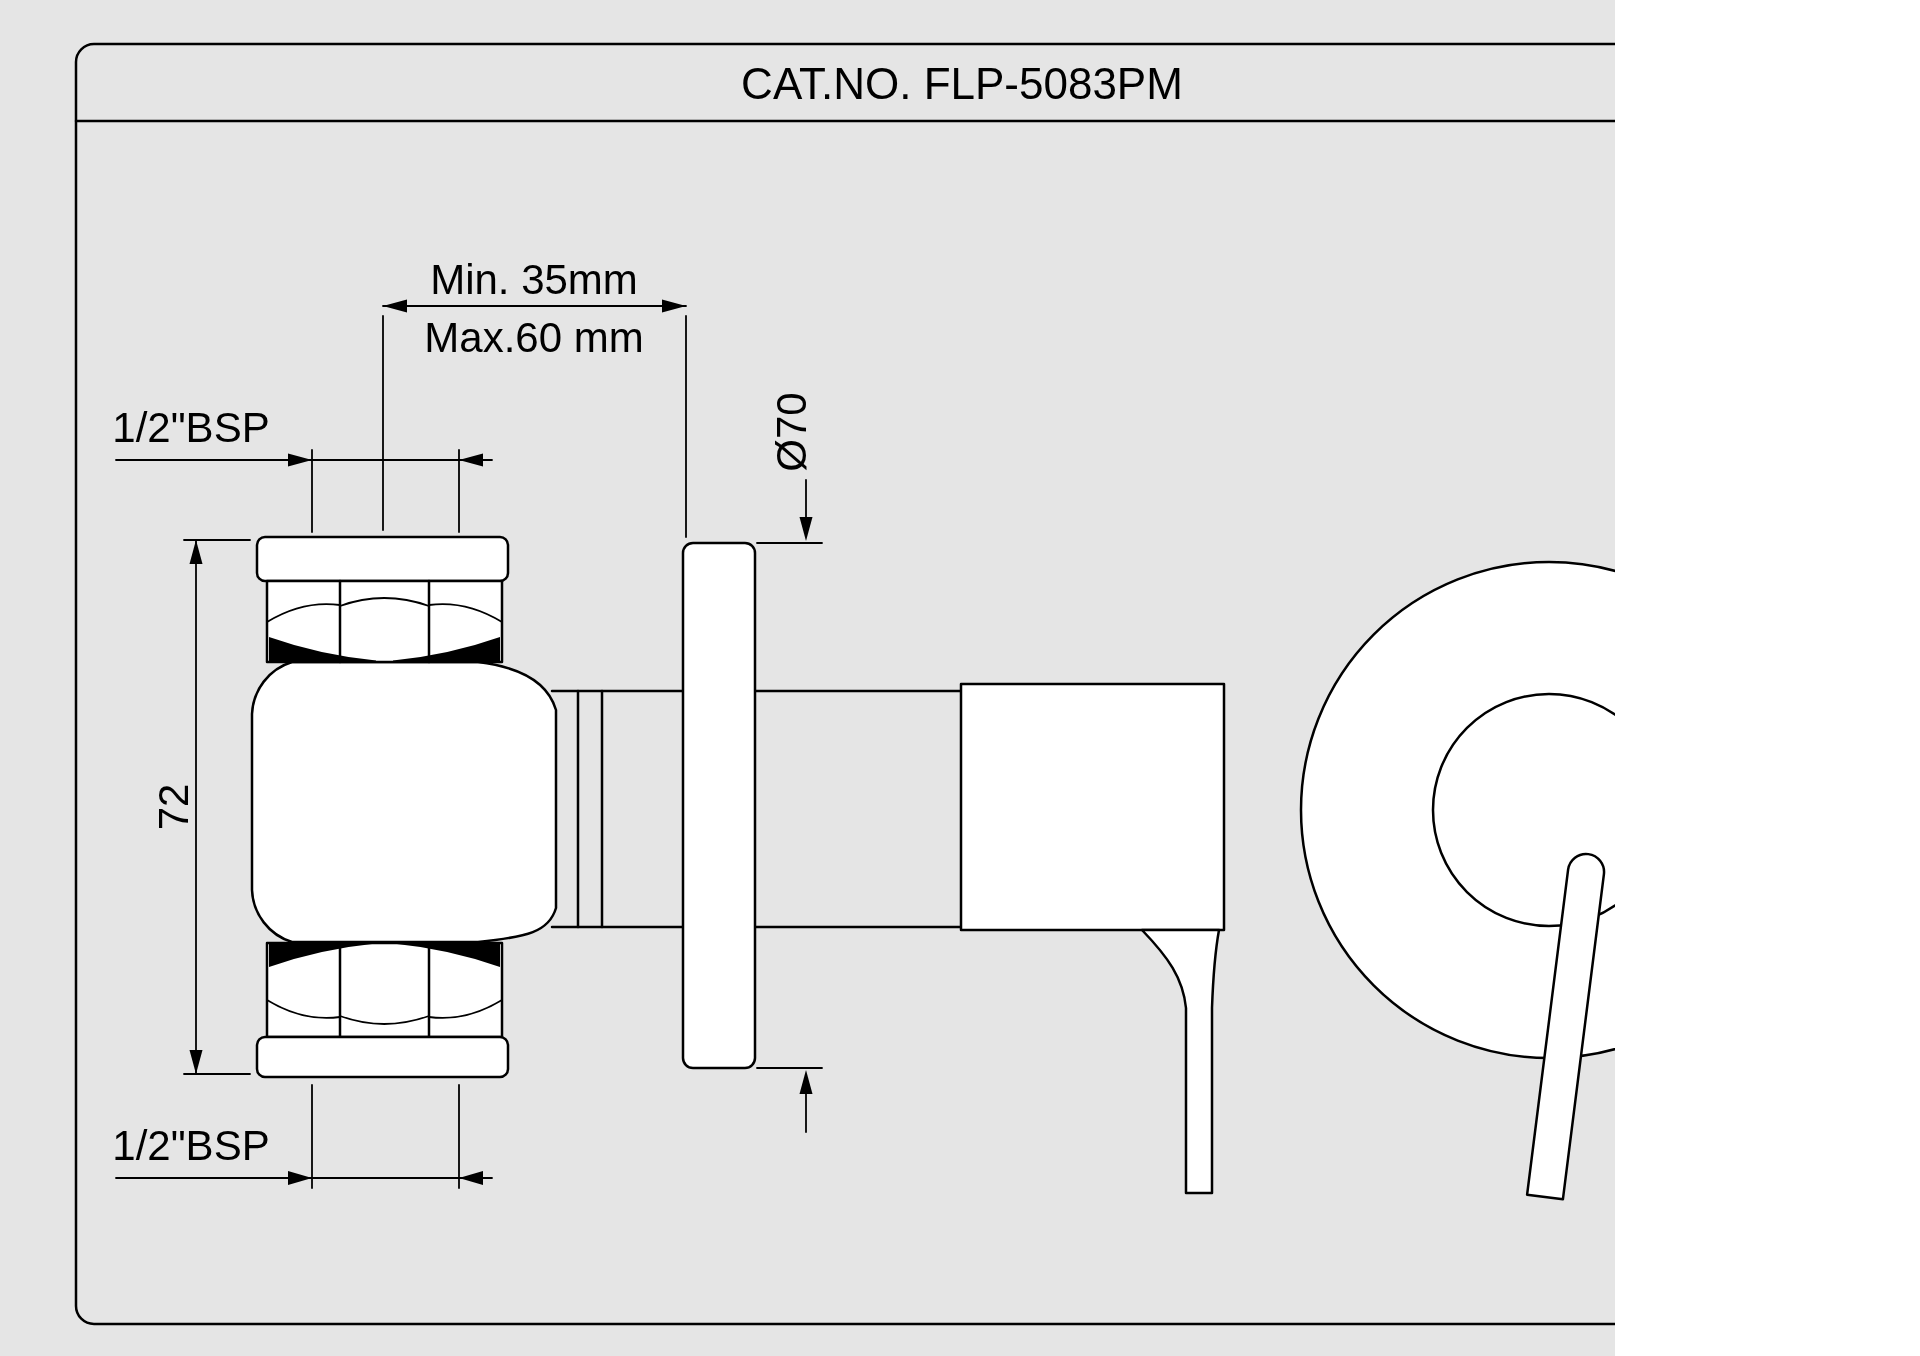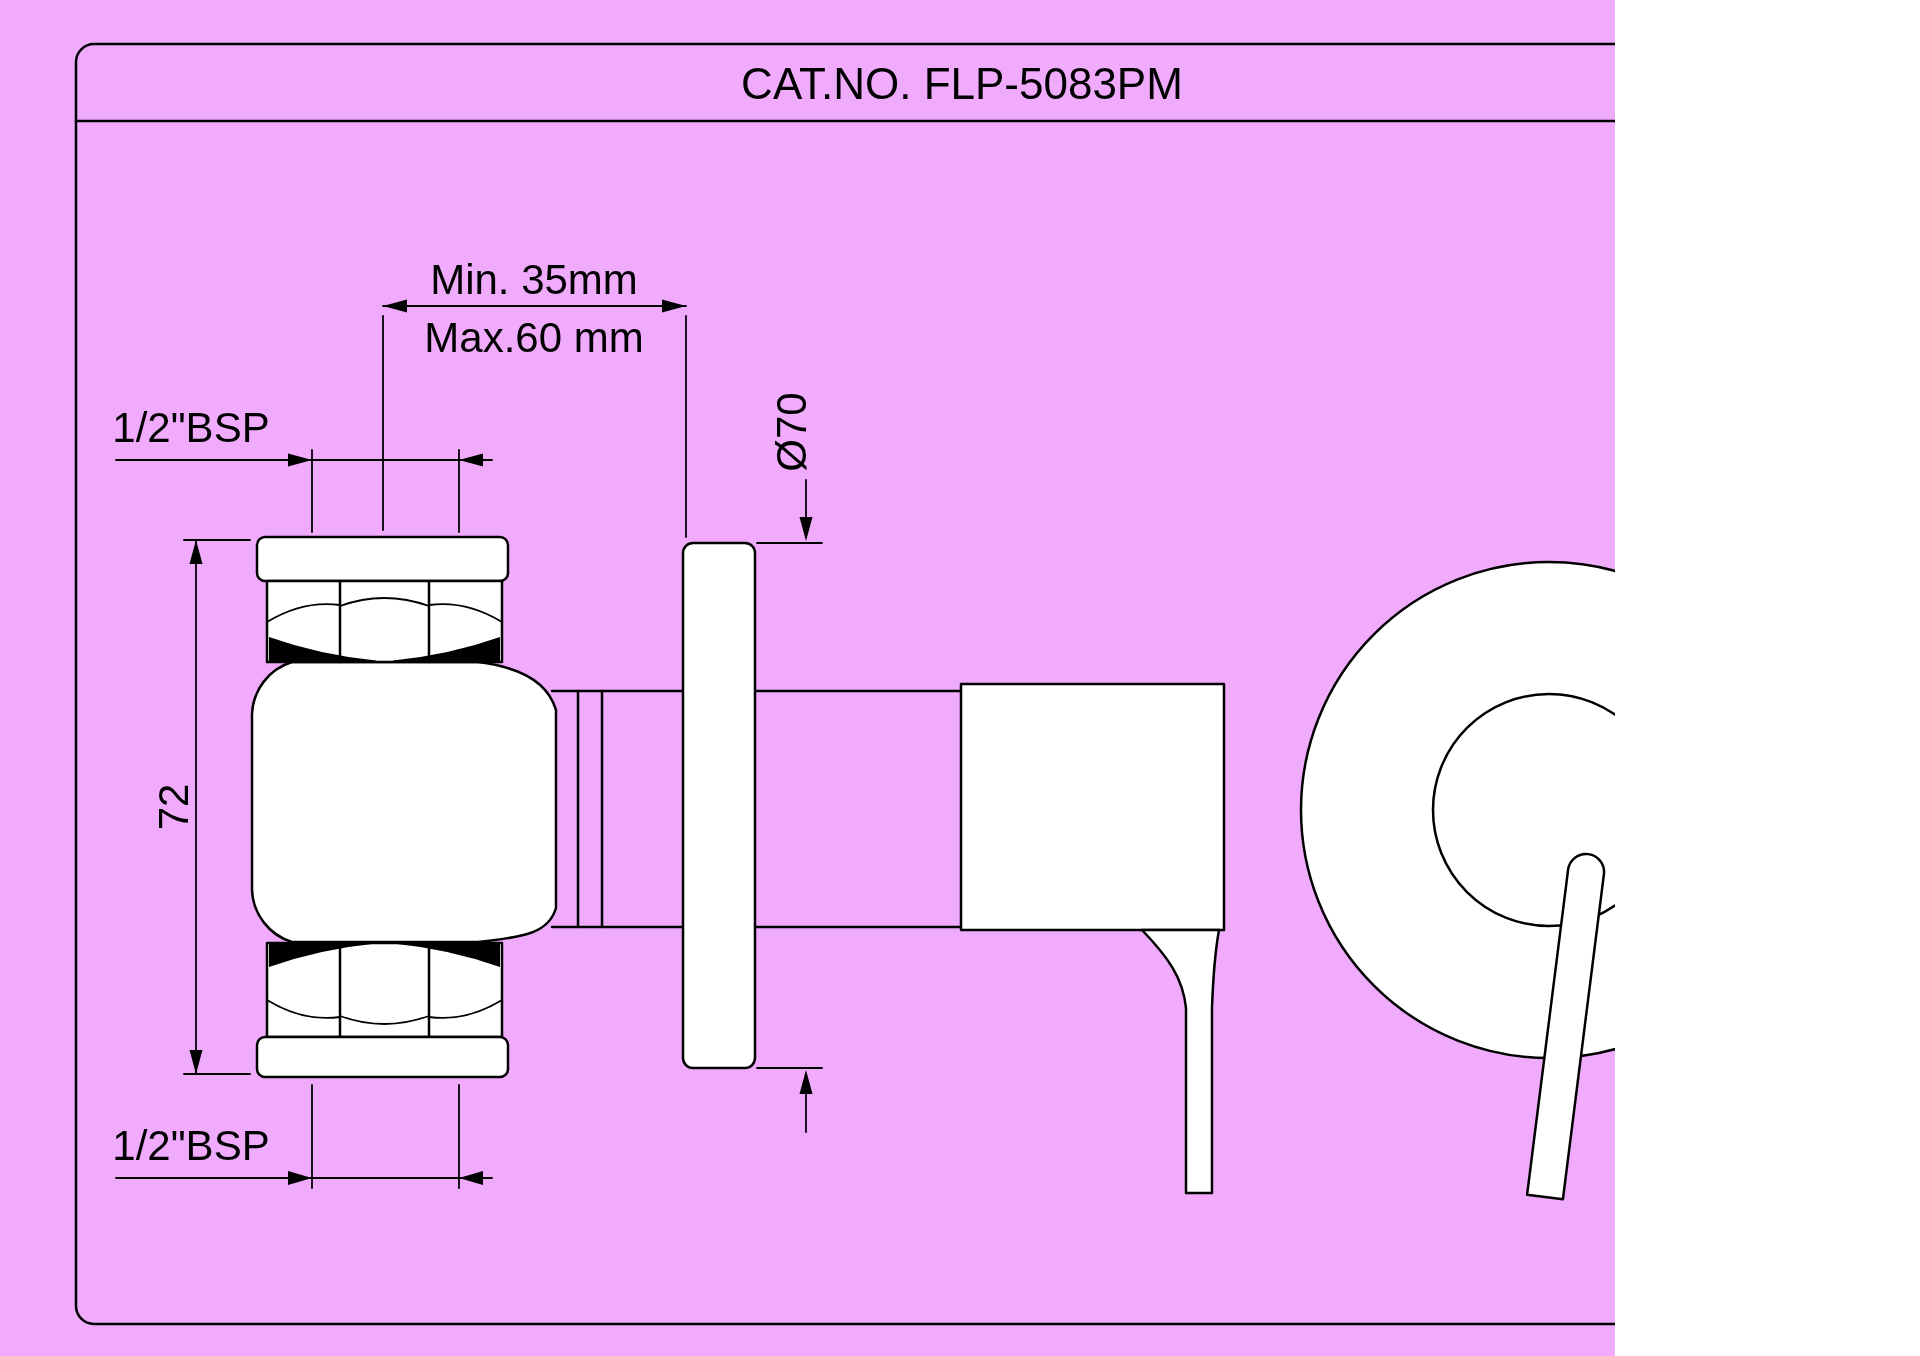--- a/index.html
+++ b/index.html
@@ -4,21 +4,21 @@
 <style>
   html, body {
     margin: 0;
     padding: 0;
     background: #ffffff;
   }
   .sheet {
     position: relative;
     width: 1615px;
     height: 1356px;
-    background: #f0abfc;
+    background: #e5e5e5;
     overflow: hidden;
   }
   svg { display: block; }
   text {
     font-family: "Liberation Sans", sans-serif;
     fill: #000000;
   }
   .title-text { font-size: 44px; }
   .dim-text  { font-size: 42px; }
   .outline {

